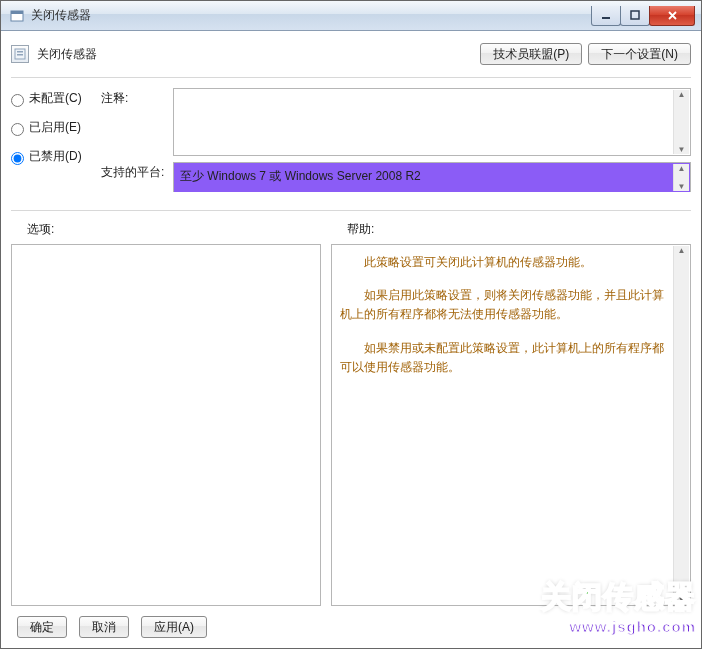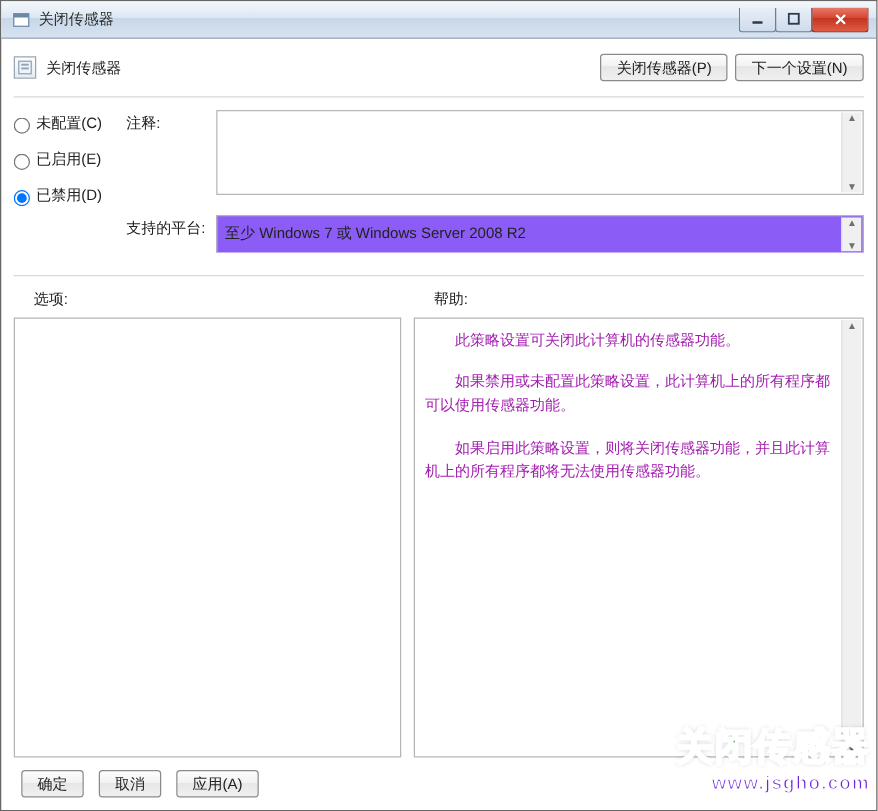--- a/index.html
+++ b/index.html
@@ -110,21 +110,21 @@
     color:#222;
   }
   .radio-row input { margin: 0 5px 0 0; }
   .fields {
     flex:1;
     display:flex;
     flex-direction: column;
   }
   .field-row {
     display:flex;
-    margin-bottom: 16px;
+    margin-bottom: 6px;
   }
   .field-label {
     width: 72px;
     padding-top: 2px;
     color:#222;
   }
   .textarea {
     flex:1;
     height: 68px;
     border: 1px solid #b6b6b6;
@@ -176,21 +176,21 @@
     position:relative;
     padding: 8px 20px 8px 8px;
     overflow:hidden;
   }
   .pane.options { width: 310px; }
   .pane.help { flex:1; }
   .help-content p {
     margin: 0 0 14px 0;
     text-indent: 2em;
     line-height: 1.6;
-    color:#a21caf;
+    color:#a16207;
   }
   
   .footer {
     display:flex;
     justify-content:flex-start;
     padding-top: 10px;
     gap: 6px;
   }
   
   .watermark {
@@ -254,21 +254,21 @@
     <span class="header-icon">
       <svg width="12" height="12" viewBox="0 0 12 12">
           <rect x="1" y="1" width="10" height="10" fill="#eef3f8" stroke="#8fa3ba"></rect>
           <rect x="3" y="3" width="6" height="1.5" fill="#8fa3ba"></rect>
           <rect x="3" y="6" width="6" height="1.5" fill="#8fa3ba"></rect>
         </svg>
     </span>
     <span class="header-title">关闭传感器</span>
     <span class="spacer"></span>
     <button class="btn">
-      <span>关闭传感器(P)</span>
+      <span>技术员联盟(P)</span>
     </button>
     <button class="btn">
       <span>下一个设置(N)</span>
     </button>
   </div>
 
   <div class="config">
     <div class="radios">
       <label class="radio-row">
         <input type="radio" name="state" style="">
@@ -310,22 +310,22 @@
   <div class="labels-row">
     <div class="left">选项:</div>
     <div>帮助:</div>
   </div>
 
   <div class="panes">
     <div class="pane options"></div>
     <div class="pane help">
       <div class="help-content">
         <p>此策略设置可关闭此计算机的传感器功能。</p>
+        <p>如果启用此策略设置，则将关闭传感器功能，并且此计算机上的所有程序都将无法使用传感器功能。</p>
         <p>如果禁用或未配置此策略设置，此计算机上的所有程序都可以使用传感器功能。</p>
-        <p>如果启用此策略设置，则将关闭传感器功能，并且此计算机上的所有程序都将无法使用传感器功能。</p>
       </div>
       <div class="scroll-stub" style="top:1px;bottom:1px;">
         <span>▲</span>
         <span>▼</span>
       </div>
     </div>
   </div>
 
   <div class="footer">
     <button class="btn">

